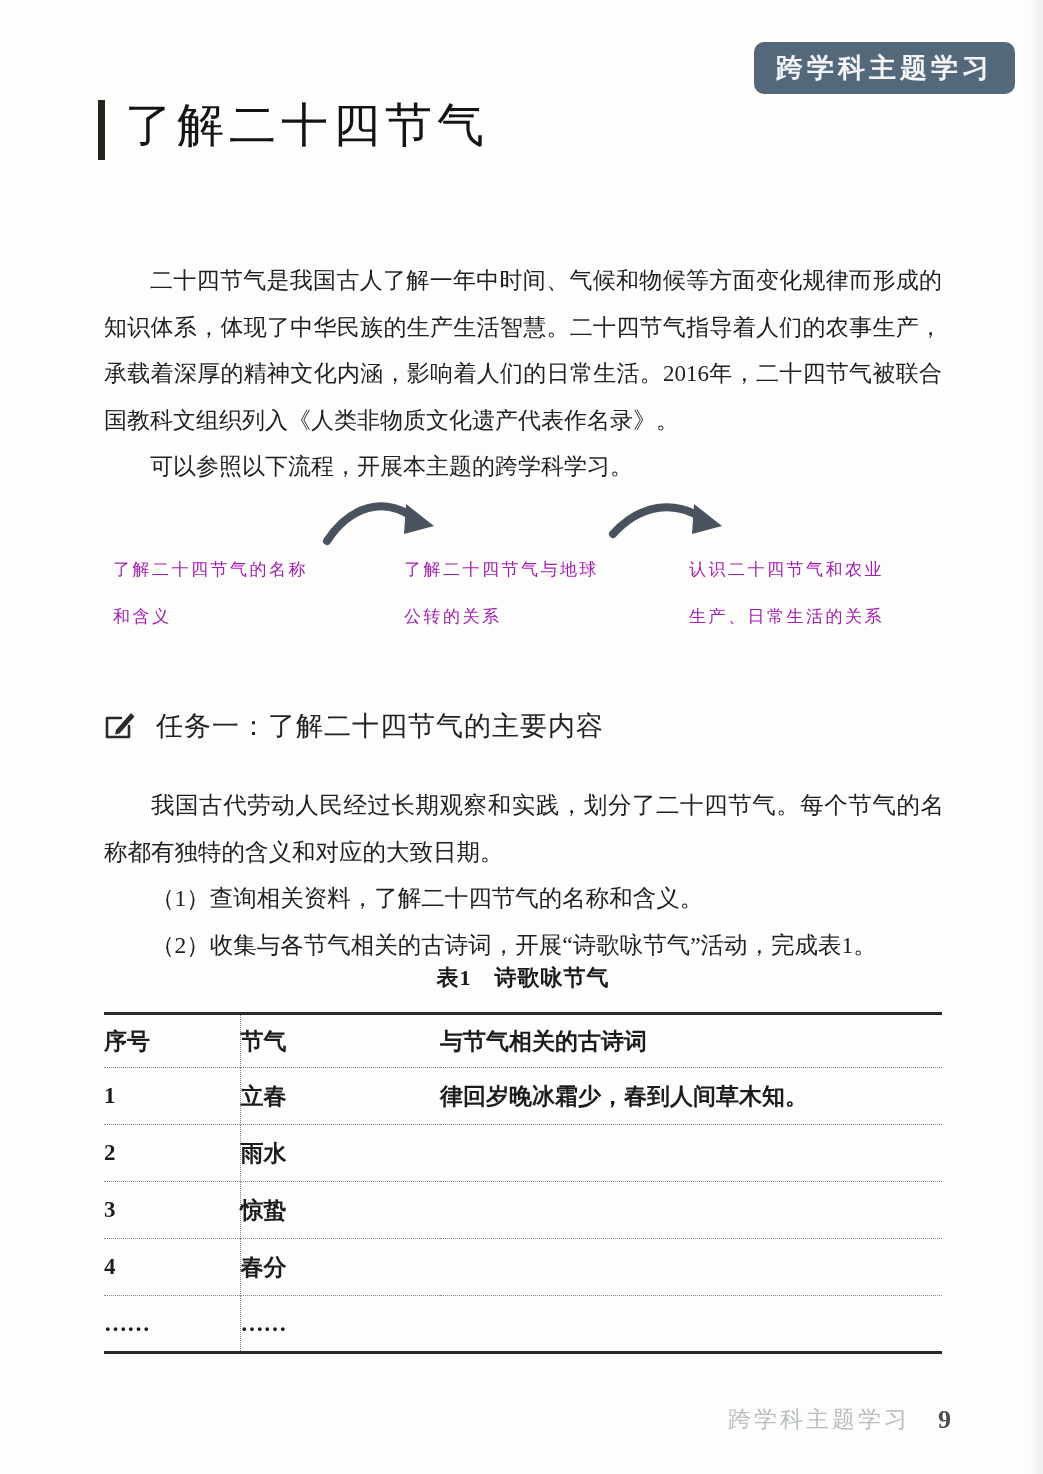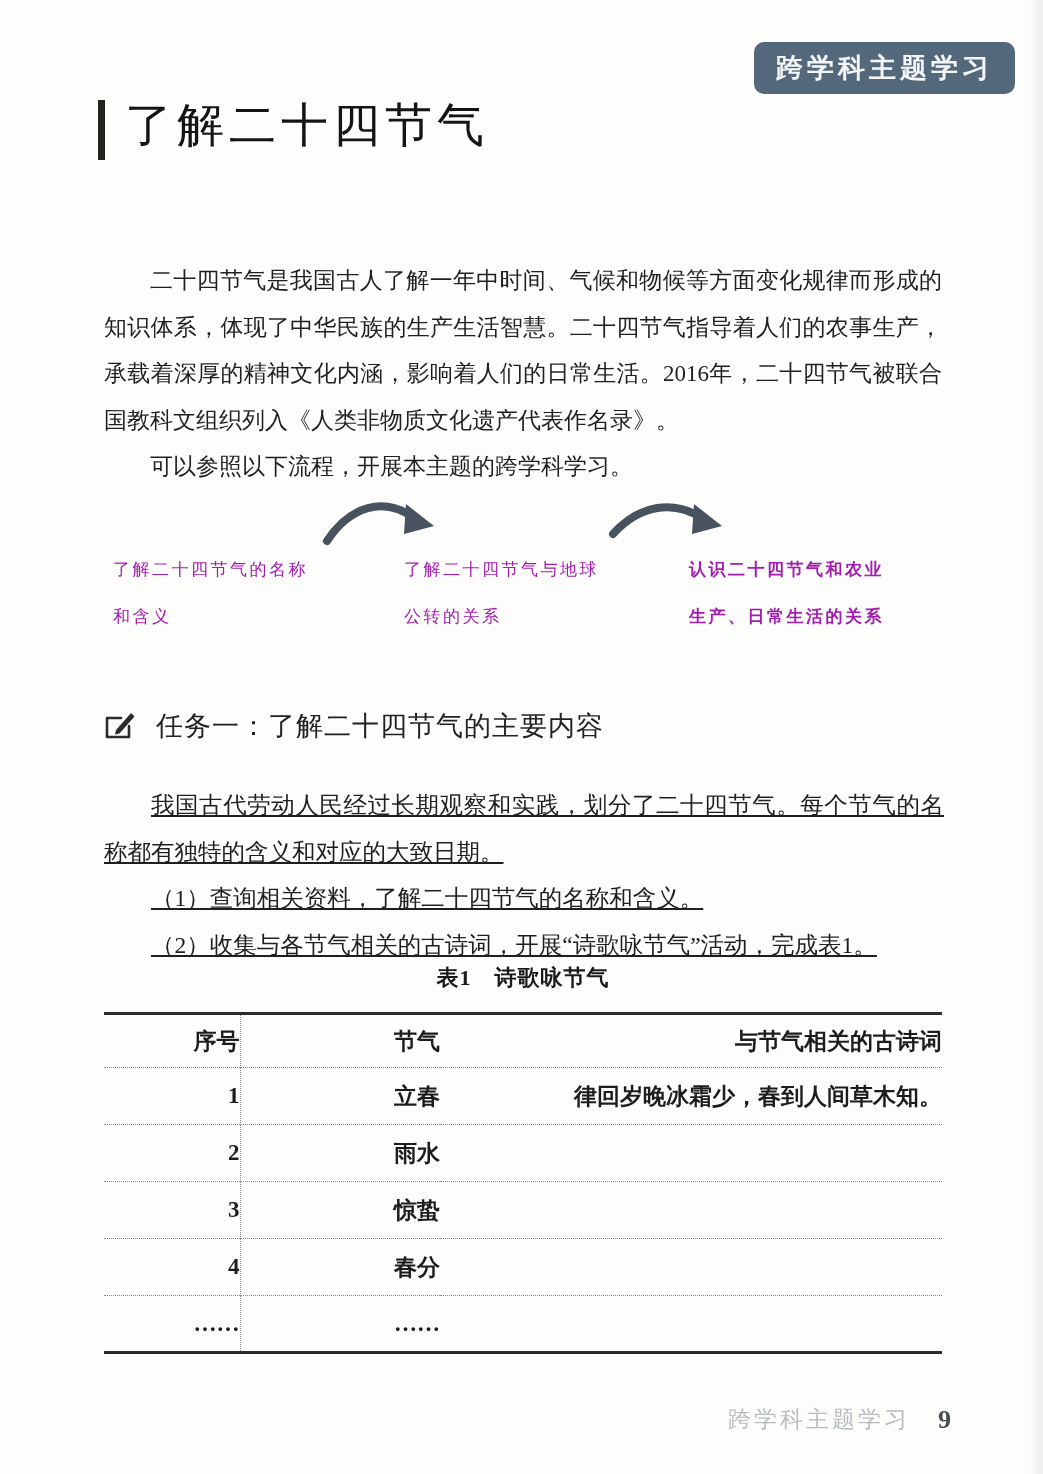--- a/index.html
+++ b/index.html
@@ -30,52 +30,52 @@
   .title-bar { width:7px; height:60px; background:#23241f; margin-right:20px; margin-top:6px; }
   .page-title { font-size:47px; font-weight:normal; letter-spacing:5px; color:#141414; }
 
   .intro { position:absolute; top:258px; left:104px; width:838px; font-size:23px; line-height:46.5px; }
   .intro p { text-indent:2em; text-align:justify; }
   .intro p.lead { margin-bottom:0; }
 
   .flow-step { position:absolute; font-size:17px; line-height:47px; letter-spacing:2.5px; color:#a21caf; }
   #flow-step-1 { left:113px; top:546px; width:260px; }
   #flow-step-2 { left:404px; top:546px; width:260px; }
-  #flow-step-3 { left:689px; top:546px; width:250px;font-weight:bold; }
+  #flow-step-3 { left:689px; top:546px; width:250px; }
 
   .flow-arrow { position:absolute; }
   #flow-arrow-1 { left:322px; top:488px; }
   #flow-arrow-2 { left:608px; top:492px; }
 
   .task-heading {
     position:absolute; left:102px; top:708px;
     display:flex; align-items:center; gap:20px;
     font-family:"Liberation Sans", sans-serif;
     font-size:27px; font-weight:500; color:#222; letter-spacing:1px;
   }
   .task-icon { width:34px; height:34px; flex:0 0 auto; }
 
-  .task-body { position:absolute; left:104px; top:782px; width:840px; font-size:23.5px; line-height:46.5px;text-decoration:underline; }
+  .task-body { position:absolute; left:104px; top:782px; width:840px; font-size:23.5px; line-height:46.5px; }
   .task-body .p { text-indent:2em; text-align:justify; }
   .task-body .item { text-indent:2em; }
 
   .table-caption {
     position:absolute; top:963px; left:104px; width:838px;
     text-align:center; font-weight:bold; font-size:22px; letter-spacing:1px; color:#1a1a1a;
   }
 
   table.poem-table {
     position:absolute; top:1012px; left:104px; width:838px;
     border-collapse:collapse; font-size:23px; color:#1c1c1c;
     border-top:3px solid #2b2b2b; border-bottom:3px solid #2b2b2b;
     table-layout:fixed;
   }
   .poem-table col.c1 { width:136px; }
   .poem-table col.c2 { width:200px; }
-  .poem-table th, .poem-table td { text-align:right; vertical-align:middle; }
+  .poem-table th, .poem-table td { text-align:left; vertical-align:middle; }
   .poem-table thead th { height:54px; font-weight:bold; font-size:23px; }
   .poem-table tbody td { height:57px; font-weight:bold; }
   .poem-table tr { border-bottom:1.5px dotted #8a8a8a; }
   .poem-table tbody tr:last-child { border-bottom:none; }
   .poem-table th:first-child, .poem-table td:first-child { border-right:1.5px dotted #8a8a8a; }
 
   .footer { position:absolute; top:1404px; right:92px; display:flex; align-items:center; gap:28px; }
   .footer-label { color:#b7bcbf; font-family:"Liberation Sans", sans-serif; font-size:23px; letter-spacing:3px; }
   .footer-page { color:#474c4f; font-size:26px; font-weight:bold; font-family:"Liberation Serif", serif; }
 </style>

